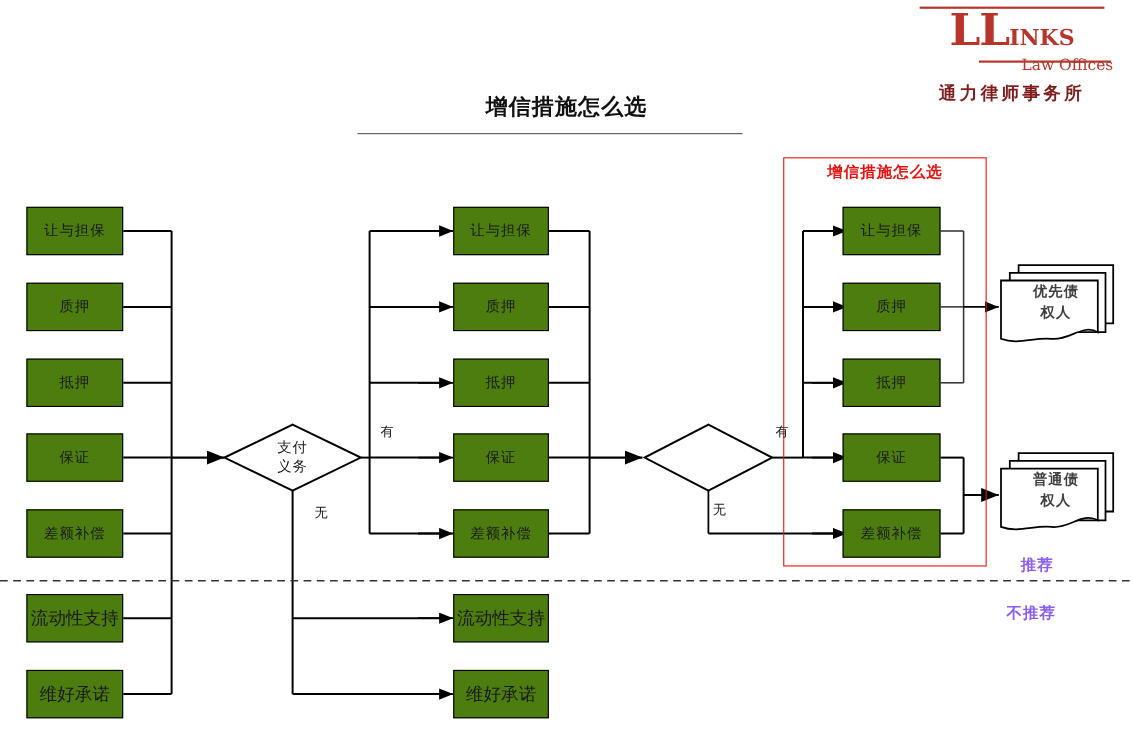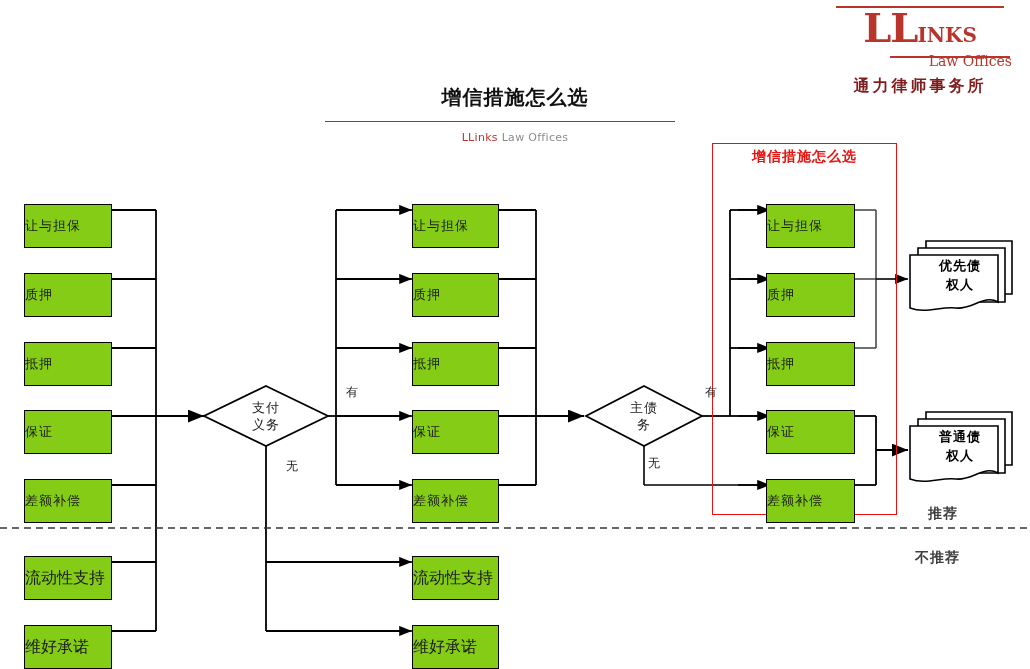--- a/index.html
+++ b/index.html
@@ -41,23 +41,23 @@
   }
   #title-rule{position:absolute;left:325px;top:121px;width:350px;height:1px;background:#555;}
   #subtitle{
     position:absolute;left:0;top:131px;width:1030px;text-align:center;
     font-size:11px;color:#8c8c8c;letter-spacing:.3px;
   }
   #subtitle .ll{color:#b7352b;}
 
   
   .box{
-    position:absolute;border:1.4px solid #000;background:#84cc16;
-    display:flex;align-items:center;justify-content:flex-start;
-    font-size:13px;color:#1a1a1a;letter-spacing:1px;box-sizing:border-box;margin-top:16px;
+    position:absolute;border:1.4px solid #000;background:#4d7c0f;
+    display:flex;align-items:center;justify-content:center;
+    font-size:13px;color:#1a1a1a;letter-spacing:1px;box-sizing:border-box;
   }
   .box.small{font-size:16px;letter-spacing:0px;}
 
   
   .diamond{position:absolute;}
   .diamond .dlabel{
     position:absolute;left:0;top:0;width:100%;height:100%;
     display:flex;flex-direction:column;align-items:center;justify-content:center;
     font-size:13px;color:#1a1a1a;letter-spacing:1px;line-height:17px;
   }
@@ -72,48 +72,45 @@
   }
   #red-frame-title{
     position:absolute;left:712px;top:148px;width:185px;text-align:center;
     font-size:14px;font-weight:bold;color:#e8130f;letter-spacing:1px;
   }
 
   
   .docstack{position:absolute;}
   .docstack .dtext{
     position:absolute;left:10px;top:20px;width:84px;text-align:center;
-    font-size:13px;font-weight:bold;color:#000000;line-height:19px;letter-spacing:1px;
+    font-size:13px;font-weight:bold;color:#404040;line-height:19px;letter-spacing:1px;
   }
 
   
   .rec{
-    position:absolute;font-size:14px;font-weight:bold;color:#404040;letter-spacing:1px;
+    position:absolute;font-size:14px;font-weight:bold;color:#8b5cf6;letter-spacing:1px;
   }
 </style>
 </head>
 <body>
 
 <div id="canvas">
 
   <div id="logo">
     <div class="logo-rule"></div>
     <div class="logo-main">
       <span>LL</span><span class="small">INKS</span>
     </div>
     <div class="logo-rule2"></div>
     <div class="logo-sub">Law Offices</div>
     <div class="logo-cn">通力律师事务所</div>
   </div>
 
   <div id="title">增信措施怎么选</div>
   <div id="title-rule"></div>
-  <div id="subtitle">
-    <span class="ll">LLinks</span><span> Law Offices</span>
-  </div>
 
   <svg class="layer-svg" viewBox="0 0 1030 669">
     <defs>
       <marker id="arrow" markerWidth="9" markerHeight="9" refX="8" refY="3.2" orient="auto">
         <path d="M0,0 L8,3.2 L0,6.4 z" fill="#000"></path>
       </marker>
       <marker id="arrowthin" markerWidth="9" markerHeight="9" refX="8" refY="3.2" orient="auto">
         <path d="M0,0 L8,3.2 L0,6.4 z" fill="#000"></path>
       </marker>
     </defs>
@@ -262,26 +259,20 @@
   <div class="box" style="left:412px;top:463px;width:87px;height:44px;">
     <span>差额补偿</span>
   </div>
   <div class="box small" style="left:412px;top:540px;width:87px;height:44px;">
     <span>流动性支持</span>
   </div>
   <div class="box small" style="left:412px;top:609px;width:87px;height:44px;">
     <span>维好承诺</span>
   </div>
 
-  <div class="diamond" style="left:586px;top:386px;width:116px;height:60px;">
-    <div class="dlabel">
-      <span>主债</span>
-      <span>务</span>
-    </div>
-  </div>
   <div class="elabel" style="left:705px;top:384px;">有</div>
   <div class="elabel" style="left:648px;top:455px;">无</div>
 
   <div class="box" style="left:766px;top:188px;width:89px;height:44px;">
     <span>让与担保</span>
   </div>
   <div class="box" style="left:766px;top:257px;width:89px;height:44px;">
     <span>质押</span>
   </div>
   <div class="box" style="left:766px;top:326px;width:89px;height:44px;">

